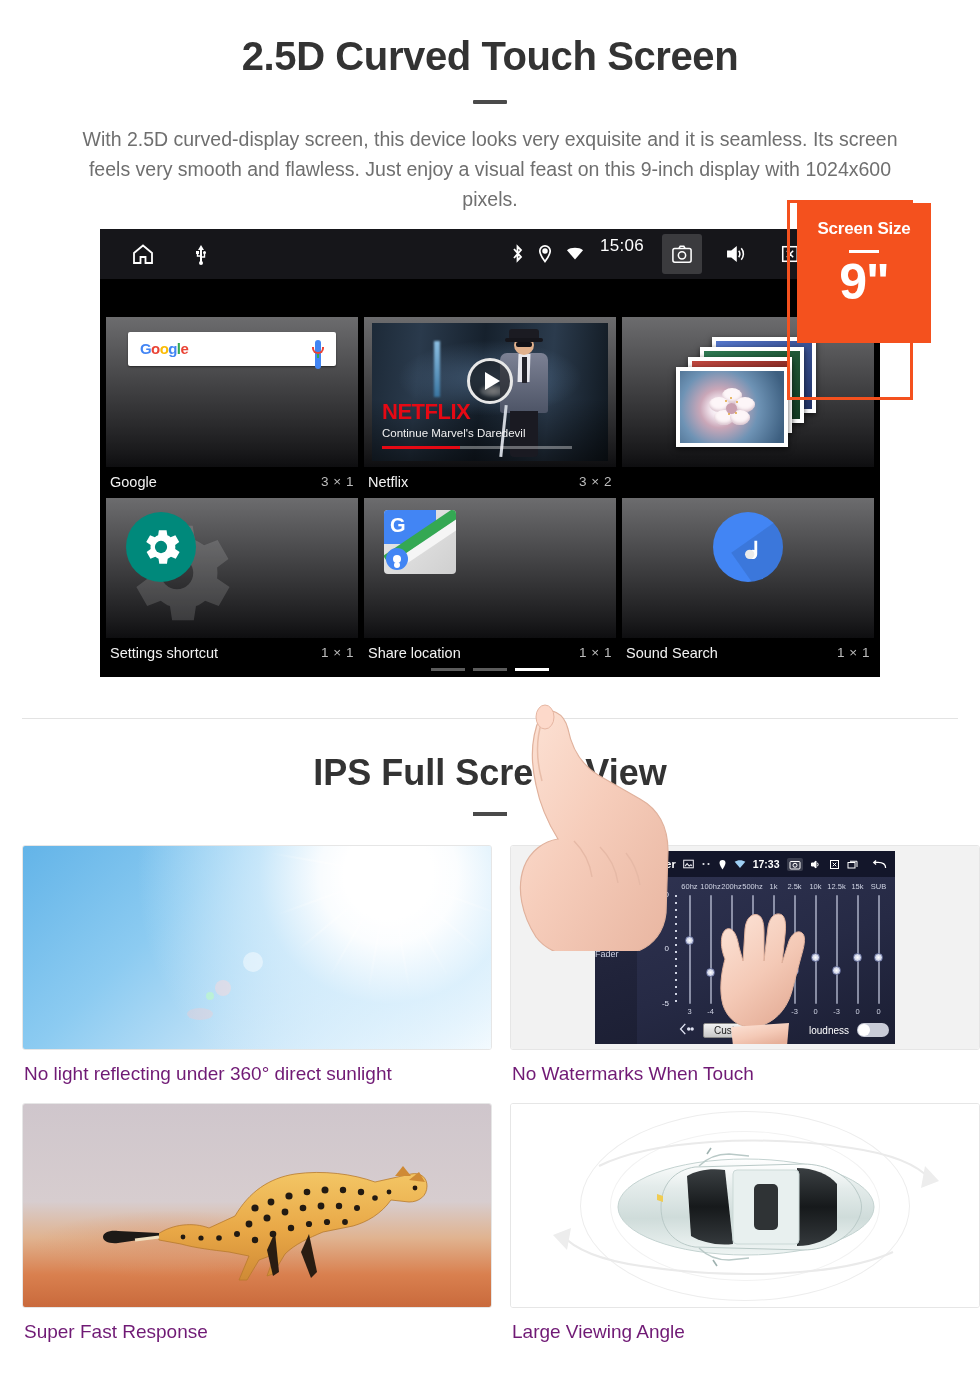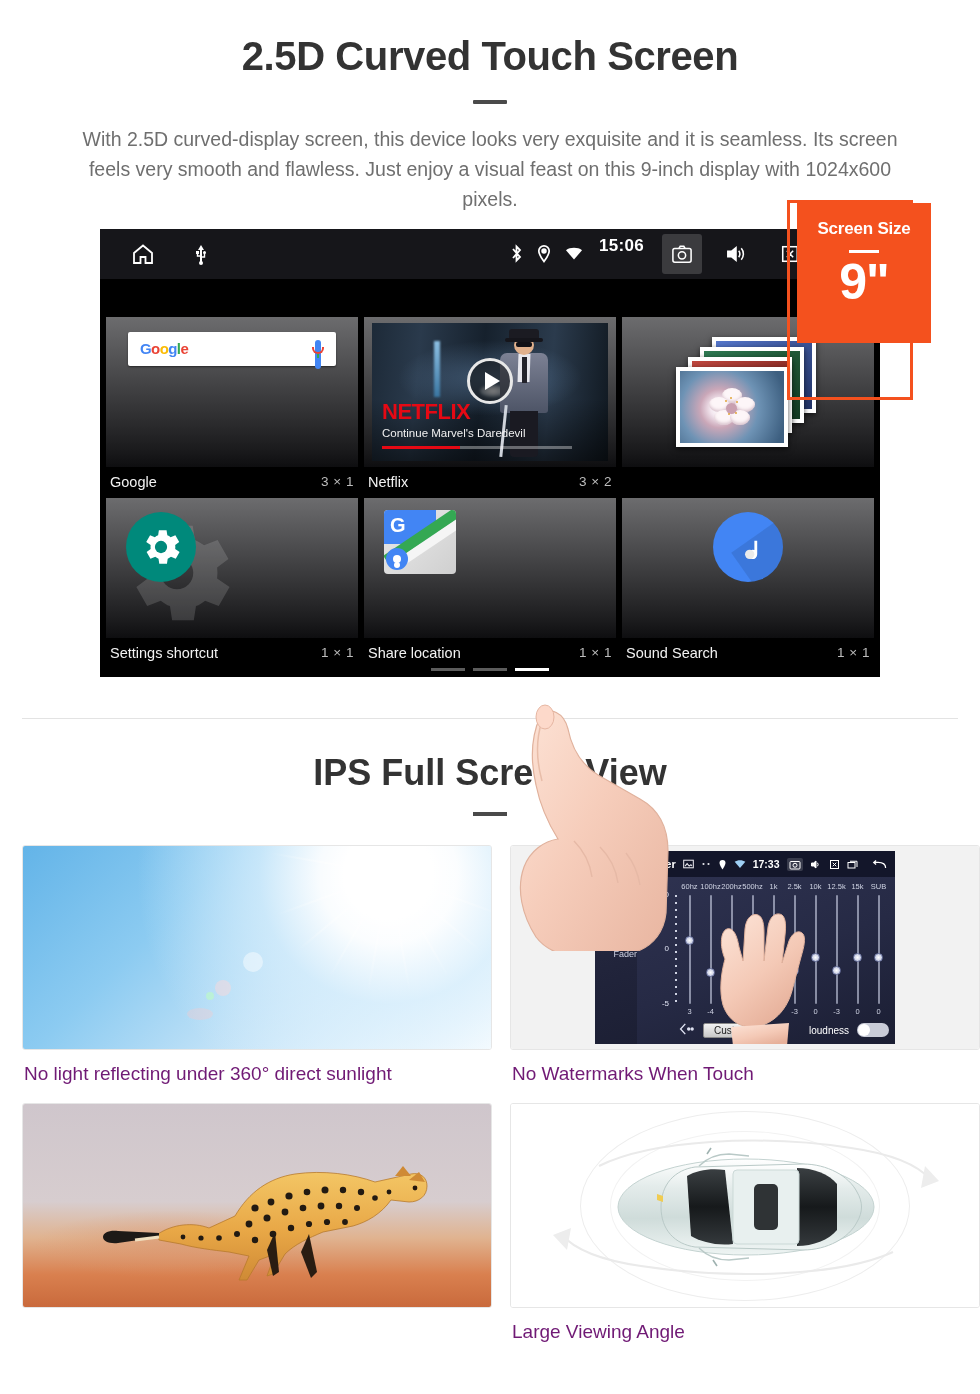--- a/index.html
+++ b/index.html
@@ -50,21 +50,21 @@
   
   .statusbar {
     position: relative;
     height: 50px; width: 100%;
     background: #16161a;
     display: flex; align-items: center;
   }
   .sb-left { display:flex; align-items:center; gap: 38px; padding-left: 30px; }
   .sb-right { margin-left:auto; display:flex; align-items:center; gap: 14px; padding-right: 16px; }
   .sb-ic { color:#fff; display:flex; align-items:center; justify-content:center; }
-  .sb-clock { color:#fff; font-size: 17px; font-weight:bold; letter-spacing:0.3px; margin: 0 4px 16px 2px; }
+  .sb-clock { color:#fff; font-size: 17px; font-weight:normal; letter-spacing:0.3px; margin: 0 4px 16px 2px; }
   .sb-btn { width: 40px; height: 40px; display:flex; align-items:center; justify-content:center; border-radius:3px; }
   .sb-btn.active { background: rgba(255,255,255,0.16); }
 
   
   .wgrid { position:relative; padding: 6px 6px 0 6px; margin-top: 32px; }
   .wrow { display:flex; gap: 6px; }
   .cell { width: 252px; }
   .tile {
     height: 150px; width: 100%;
     background: linear-gradient(to bottom, #6c6c6e 0%, #58585a 22%, #3a3a3c 55%, #1b1b1d 88%, #0e0e10 100%);
@@ -225,21 +225,21 @@
 
   
   .amp { position:absolute; inset:0; background:#f2f2f2; display:flex; align-items:center; justify-content:center; }
   .ampin { width: 300px; height: 193px; background: linear-gradient(160deg,#2a2d44 0%,#20233a 45%,#171a2c 100%); position:relative; overflow:hidden; }
   .amp-top { height:26px; display:flex; align-items:center; background:#13162a; padding: 0 6px; gap:7px; }
   .amp-title { color:#fff; font-size:11px; font-weight:bold; margin-left:6px; }
   .amp-ic { color:#e8e8ee; display:flex; align-items:center; }
   .amp-time { color:#fff; font-size:10.5px; font-weight:bold; }
   .amp-cam { background: rgba(255,255,255,.16); border-radius:2px; padding:1px 2px; }
   .amp-body { position:absolute; left:0; right:0; top:26px; bottom:0; display:flex; }
-  .amp-side { width:42px; padding-top:6px; display:flex; flex-direction:column; align-items:flex-end; gap:2px; }
+  .amp-side { width:42px; padding-top:6px; display:flex; flex-direction:column; align-items:flex-start; gap:2px; }
   .amp-side .nm { color:#6c9ce8; font-size:9px; }
   .amp-side .nm2 { color:#cfd3e3; font-size:9px; }
   .amp-main { flex:1; position:relative;
      background: linear-gradient(160deg,#2e3250 0%,#262a45 50%,#1b1e33 100%);
      border-top-left-radius:6px; }
   .bands { position:absolute; left:42px; right:6px; top:5px; display:flex; }
   .bands span { flex:1; text-align:center; color:#cfd3e3; font-size:7.5px; }
   .sliders { position:absolute; left:42px; right:6px; top:18px; bottom:40px; display:flex; }
   .slot { flex:1; position:relative; display:flex; justify-content:center; }
   .slot .track { position:absolute; top:0; bottom:0; width:2px; background: rgba(220,225,245,.55); border-radius:1px; }
@@ -811,20 +811,21 @@
                 <circle cx="322" cy="118" r="2.9"></circle>
                 <circle cx="214" cy="130" r="3"></circle>
               <circle cx="196" cy="134" r="2.8"></circle>
                 <circle cx="178" cy="134" r="2.6"></circle>
                 <circle cx="160" cy="133" r="2.4"></circle>
               <circle cx="352" cy="94" r="2.8"></circle>
                 <circle cx="366" cy="88" r="2.4"></circle>
             </g>
           </svg>
         </div>
+        <div class="cap">Super Fast Response</div>
       </div>
 
       <div class="g2cell right">
         <div class="thumb">
           <div class="carbg"></div>
           <div class="ellipse"></div>
           <div class="ellipse ellipse2"></div>
           <svg width="470" height="205" viewBox="0 0 470 205" style="position:absolute;inset:0">
             <defs>
               <linearGradient id="carbody" x1="0" y1="0" x2="0" y2="1">

